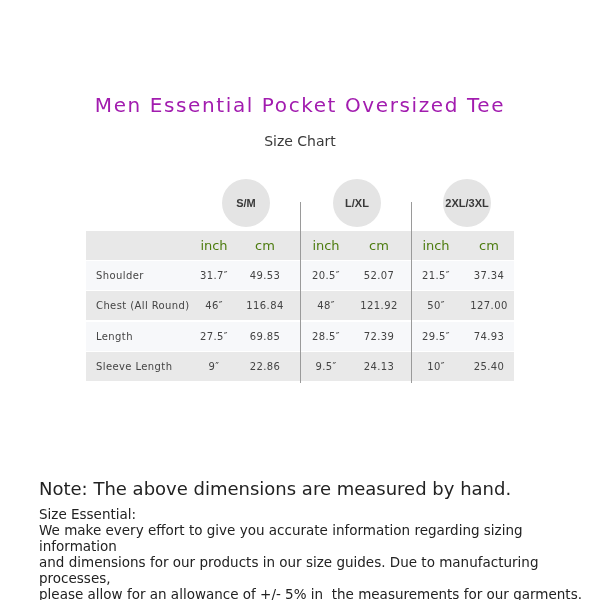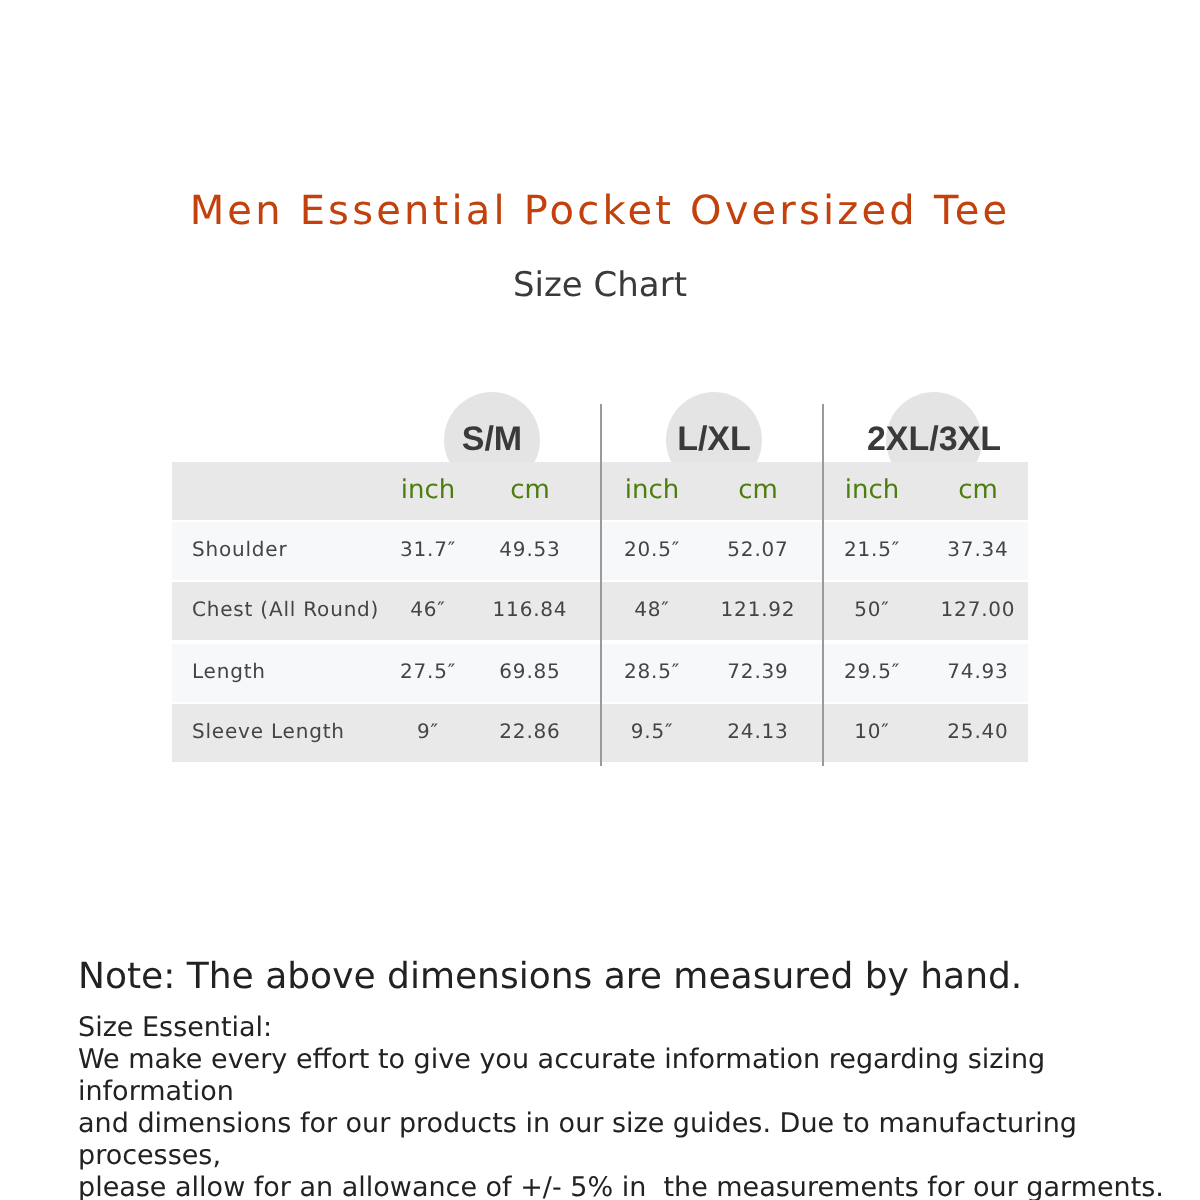--- a/index.html
+++ b/index.html
@@ -1,24 +1,24 @@
 <!DOCTYPE html>
 <html><head>
 <meta charset="utf-8">
 <style>
   html, body { margin:0; padding:0; background:#ffffff; }
   body { width:600px; height:600px; position:relative; overflow:hidden;
          font-family:"DejaVu Sans", sans-serif; color:#2a2a2a; }
   .title { position:absolute; top:93px; left:0; width:600px; text-align:center;
-           font-size:20px; letter-spacing:1.6px; color:#c2410c; font-weight:normal; }
+           font-size:20px; letter-spacing:1.6px; color:#a21caf; font-weight:normal; }
   .subtitle { position:absolute; top:133px; left:0; width:600px; text-align:center;
-              font-size:17px; color:#3a3a3a; }
+              font-size:14px; color:#3a3a3a; }
   .circle { position:absolute; width:48px; height:48px; border-radius:50%; background:#e4e4e4;
-            top:196px; display:flex; align-items:center; justify-content:center;
-            font-family:"Liberation Sans", sans-serif; font-weight:bold; font-size:17px; color:#3a3a3a; }
+            top:179px; display:flex; align-items:center; justify-content:center;
+            font-family:"Liberation Sans", sans-serif; font-weight:bold; font-size:11px; color:#3a3a3a; }
   .divider { position:absolute; top:202px; width:1px; height:181px; background:#9a9a9a; }
   .row { position:absolute; left:86px; width:428px; height:29px; }
   .row.hdr { top:231px; background:#e8e8e8; height:29px; }
   .row.light { background:#f7f8fa; }
   .row.dark { background:#e9e9e9; }
   .cell { position:absolute; top:0; height:100%; display:flex; align-items:center; justify-content:center;
           font-size:10px; color:#444; letter-spacing:0.4px; }
   .hdr .cell { font-size:13px; color:#4d7c0f; letter-spacing:0; }
   .label { justify-content:flex-start; left:10px; width:110px; }
   .c1 { left:108px; width:40px; }

